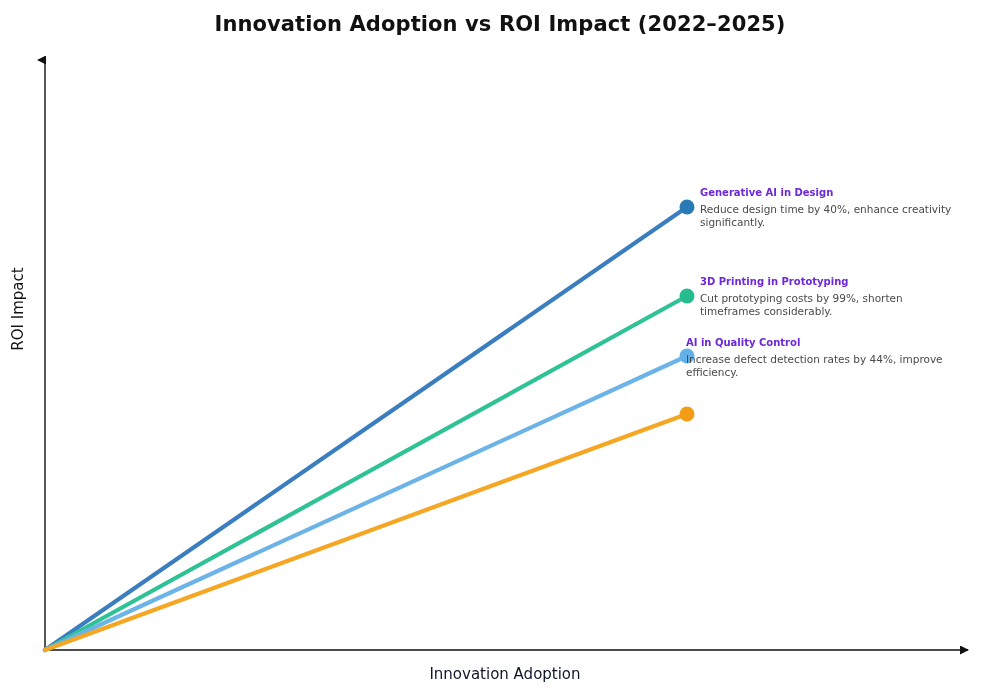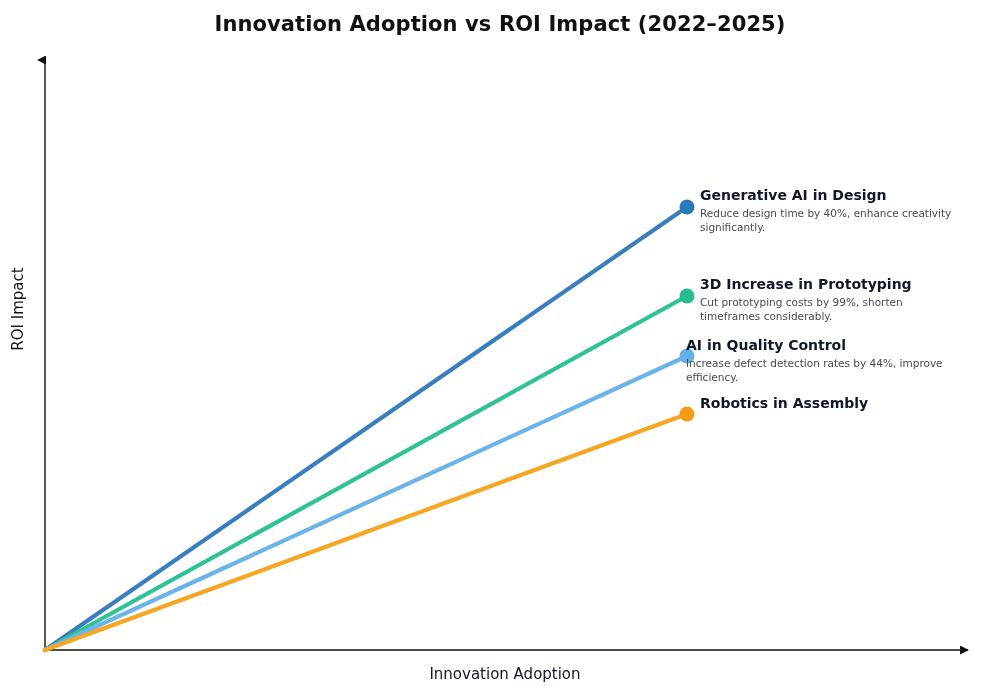--- a/index.html
+++ b/index.html
@@ -55,23 +55,23 @@
     width: 350px;
     text-align: center;
     font-size: 15px;
     color: #0f172a;
   }
   .annotation {
     position: absolute;
     width: 258px;
   }
   .ann-title {
-    font-size: 14px;
+    font-size: 10px;
     font-weight: bold;
-    color: #0f172a;
+    color: #6d28d9;
     line-height: 1.15;
     white-space: nowrap;
   }
   .ann-desc {
     font-size: 10.5px;
     color: #4a4a4a;
     line-height: 1.32;
     margin-top: 4px;
   }
 </style>
@@ -120,26 +120,25 @@
   <div id="ylabel">ROI Impact</div>
 
   <div id="xlabel">Innovation Adoption</div>
 
   <div class="annotation" style="left:700px; top:187px;">
     <div class="ann-title">Generative AI in Design</div>
     <div class="ann-desc">Reduce design time by 40%, enhance creativity significantly.</div>
   </div>
 
   <div class="annotation" style="left:700px; top:276px;">
-    <div class="ann-title">3D Increase in Prototyping</div>
+    <div class="ann-title">3D Printing in Prototyping</div>
     <div class="ann-desc">Cut prototyping costs by 99%, shorten timeframes considerably.</div>
   </div>
 
   <div class="annotation" style="left:686px; top:337px;">
     <div class="ann-title">AI in Quality Control</div>
     <div class="ann-desc">Increase defect detection rates by 44%, improve efficiency.</div>
   </div>
 
   <div class="annotation" style="left:700px; top:395px;">
-    <div class="ann-title">Robotics in Assembly</div>
   </div>
 
 </div>
 
 </body></html>

